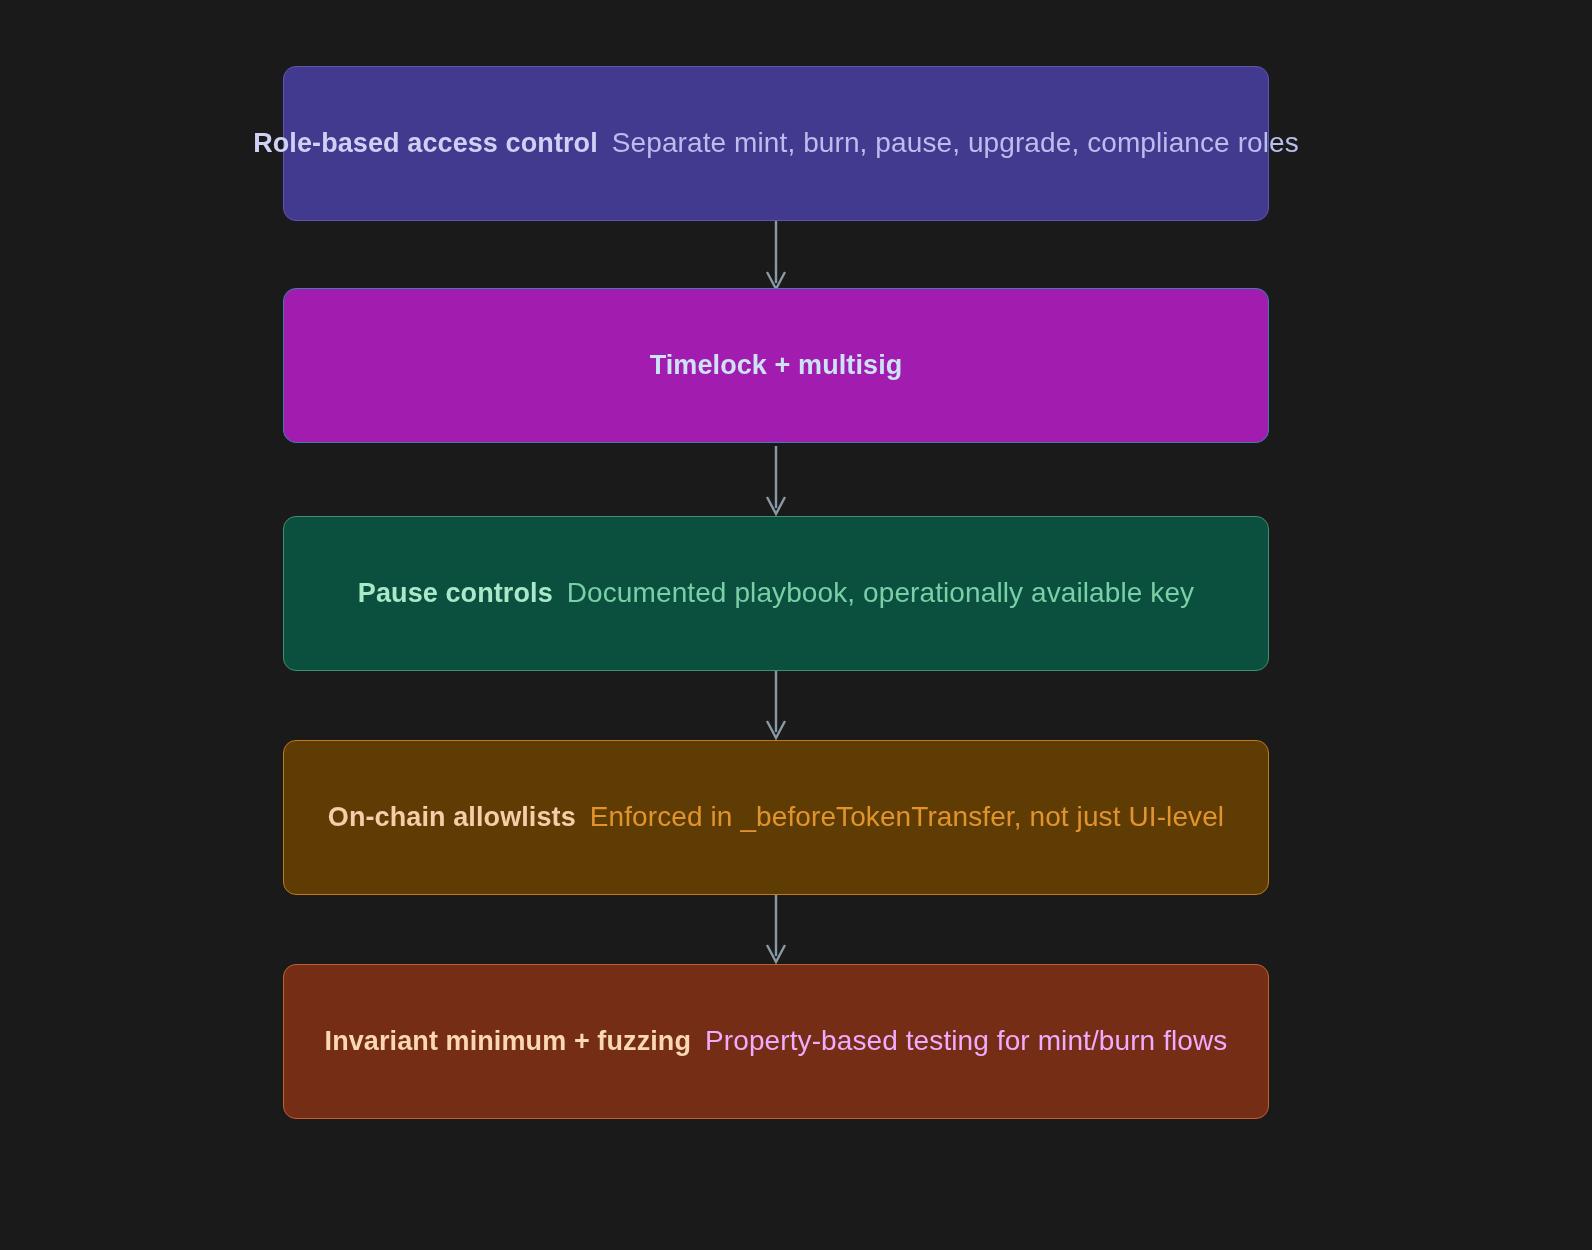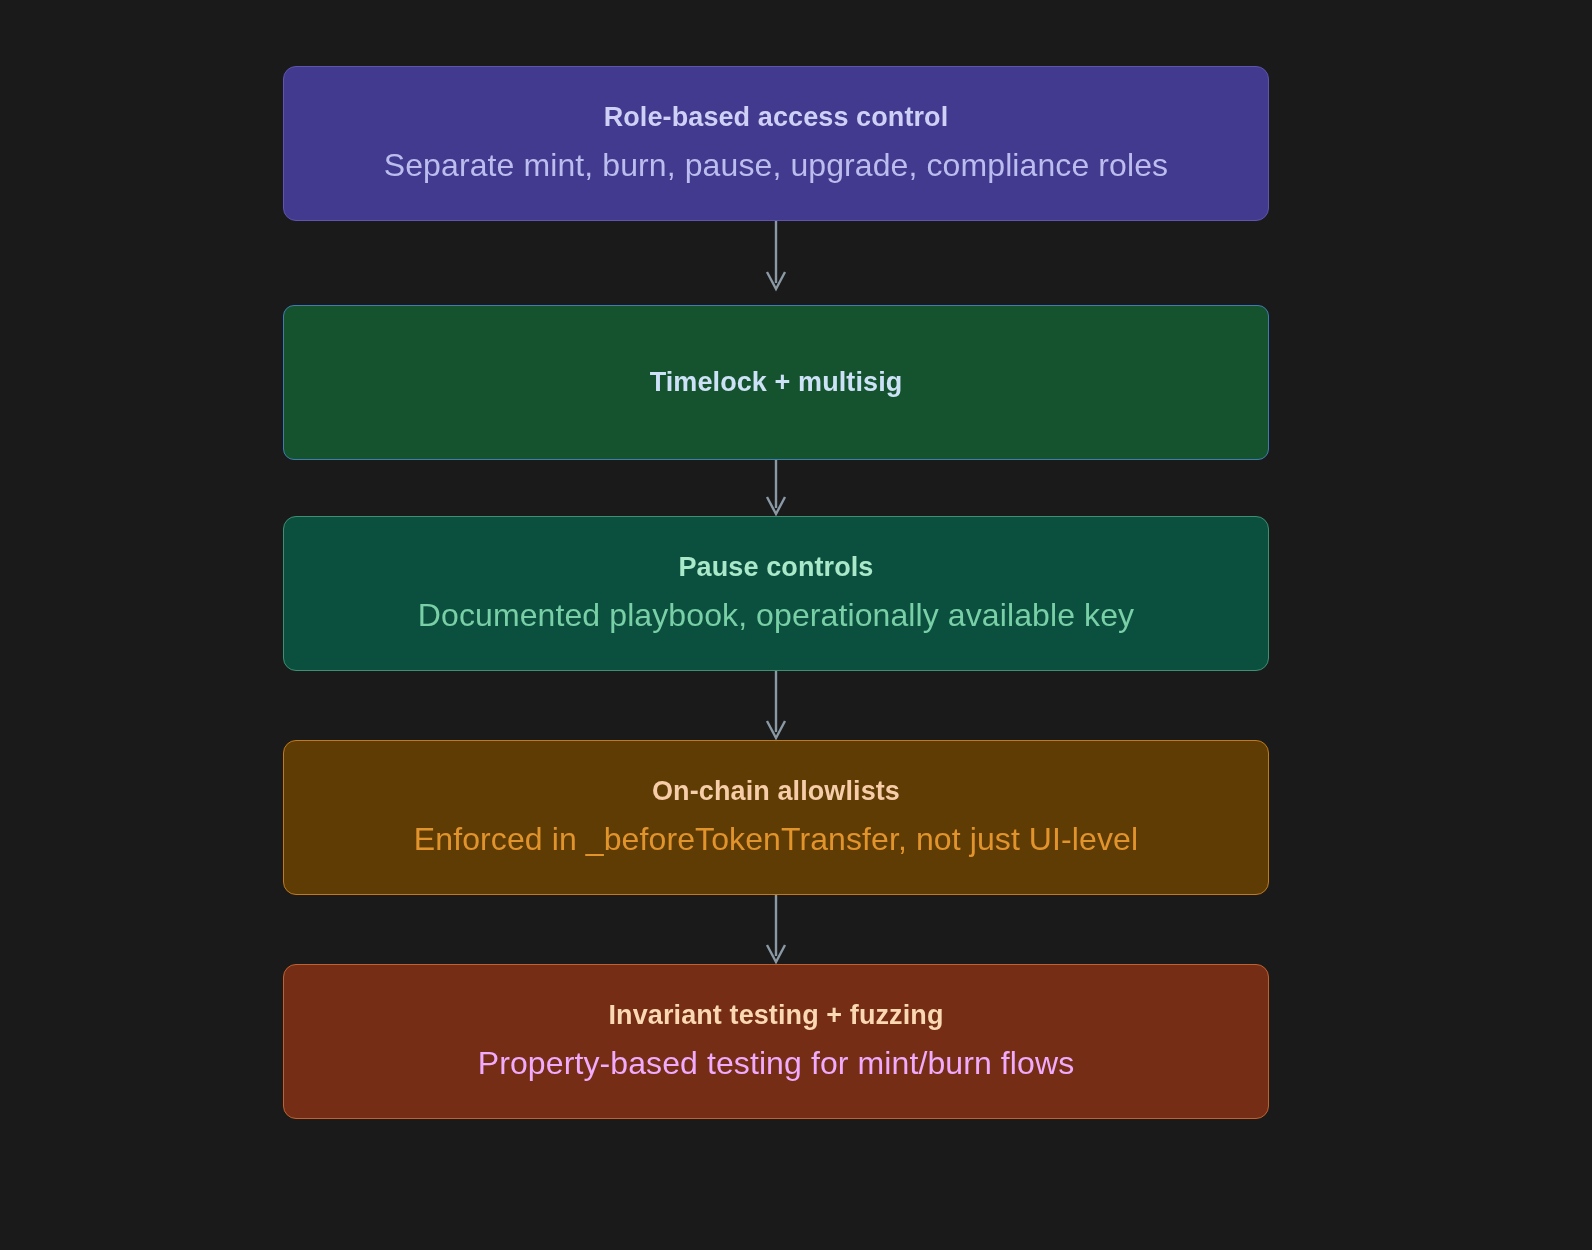--- a/index.html
+++ b/index.html
@@ -14,50 +14,50 @@
     width:1592px; height:1250px;
     background:#1a1a1a;
   }
   .node {
     position:absolute;
     left:283px;
     width:986px;
     height:155px;
     border-radius:13px;
     display:flex;
-    flex-direction:column;
+    flex-direction:row;
     align-items:center;
     justify-content:center;
     gap:14px;
     border:1px solid transparent;
   }
   .node-title {
     font-size:27px;
     font-weight:bold;
     letter-spacing:0.1px;
     line-height:1.1;
     text-align:center;
     white-space:nowrap;
   }
   .node-sub {
-    font-size:32px;
+    font-size:28px;
     font-weight:normal;
     letter-spacing:0.1px;
     line-height:1.15;
     text-align:center;
     white-space:nowrap;
   }
 
   
   #node-0 { top:66px;  background:#413a8e; border-color:#5d55ae; }
   #node-0 .node-title { color:#cfd0f5; }
   #node-0 .node-sub   { color:#bcbdee; }
 
   
-  #node-1 { top:305px; background:#14532d; border-color:#3f7cb4;border-radius:11px; }
+  #node-1 { top:288px; background:#a21caf; border-color:#3f7cb4; }
   #node-1 .node-title { color:#cde2f7; }
   #node-1 .node-sub   { color:#b5d3ee; }
 
   
   #node-2 { top:516px; background:#0b4f3f; border-color:#3f8f72; }
   #node-2 .node-title { color:#a9e8c9; }
   #node-2 .node-sub   { color:#79cfa6; }
 
   
   #node-3 { top:740px; background:#603c05; border-color:#c07a1b; }
@@ -119,17 +119,17 @@
     <div class="node-title">On-chain allowlists</div>
     <div class="node-sub">Enforced in _beforeTokenTransfer, not just UI-level</div>
   </div>
 
   <div class="node" id="node-2">
     <div class="node-title">Pause controls</div>
     <div class="node-sub">Documented playbook, operationally available key</div>
   </div>
 
   <div class="node" id="node-4">
-    <div class="node-title">Invariant testing + fuzzing</div>
+    <div class="node-title">Invariant minimum + fuzzing</div>
     <div class="node-sub">Property-based testing for mint/burn flows</div>
   </div>
 
 </div>
 
 </body></html>

